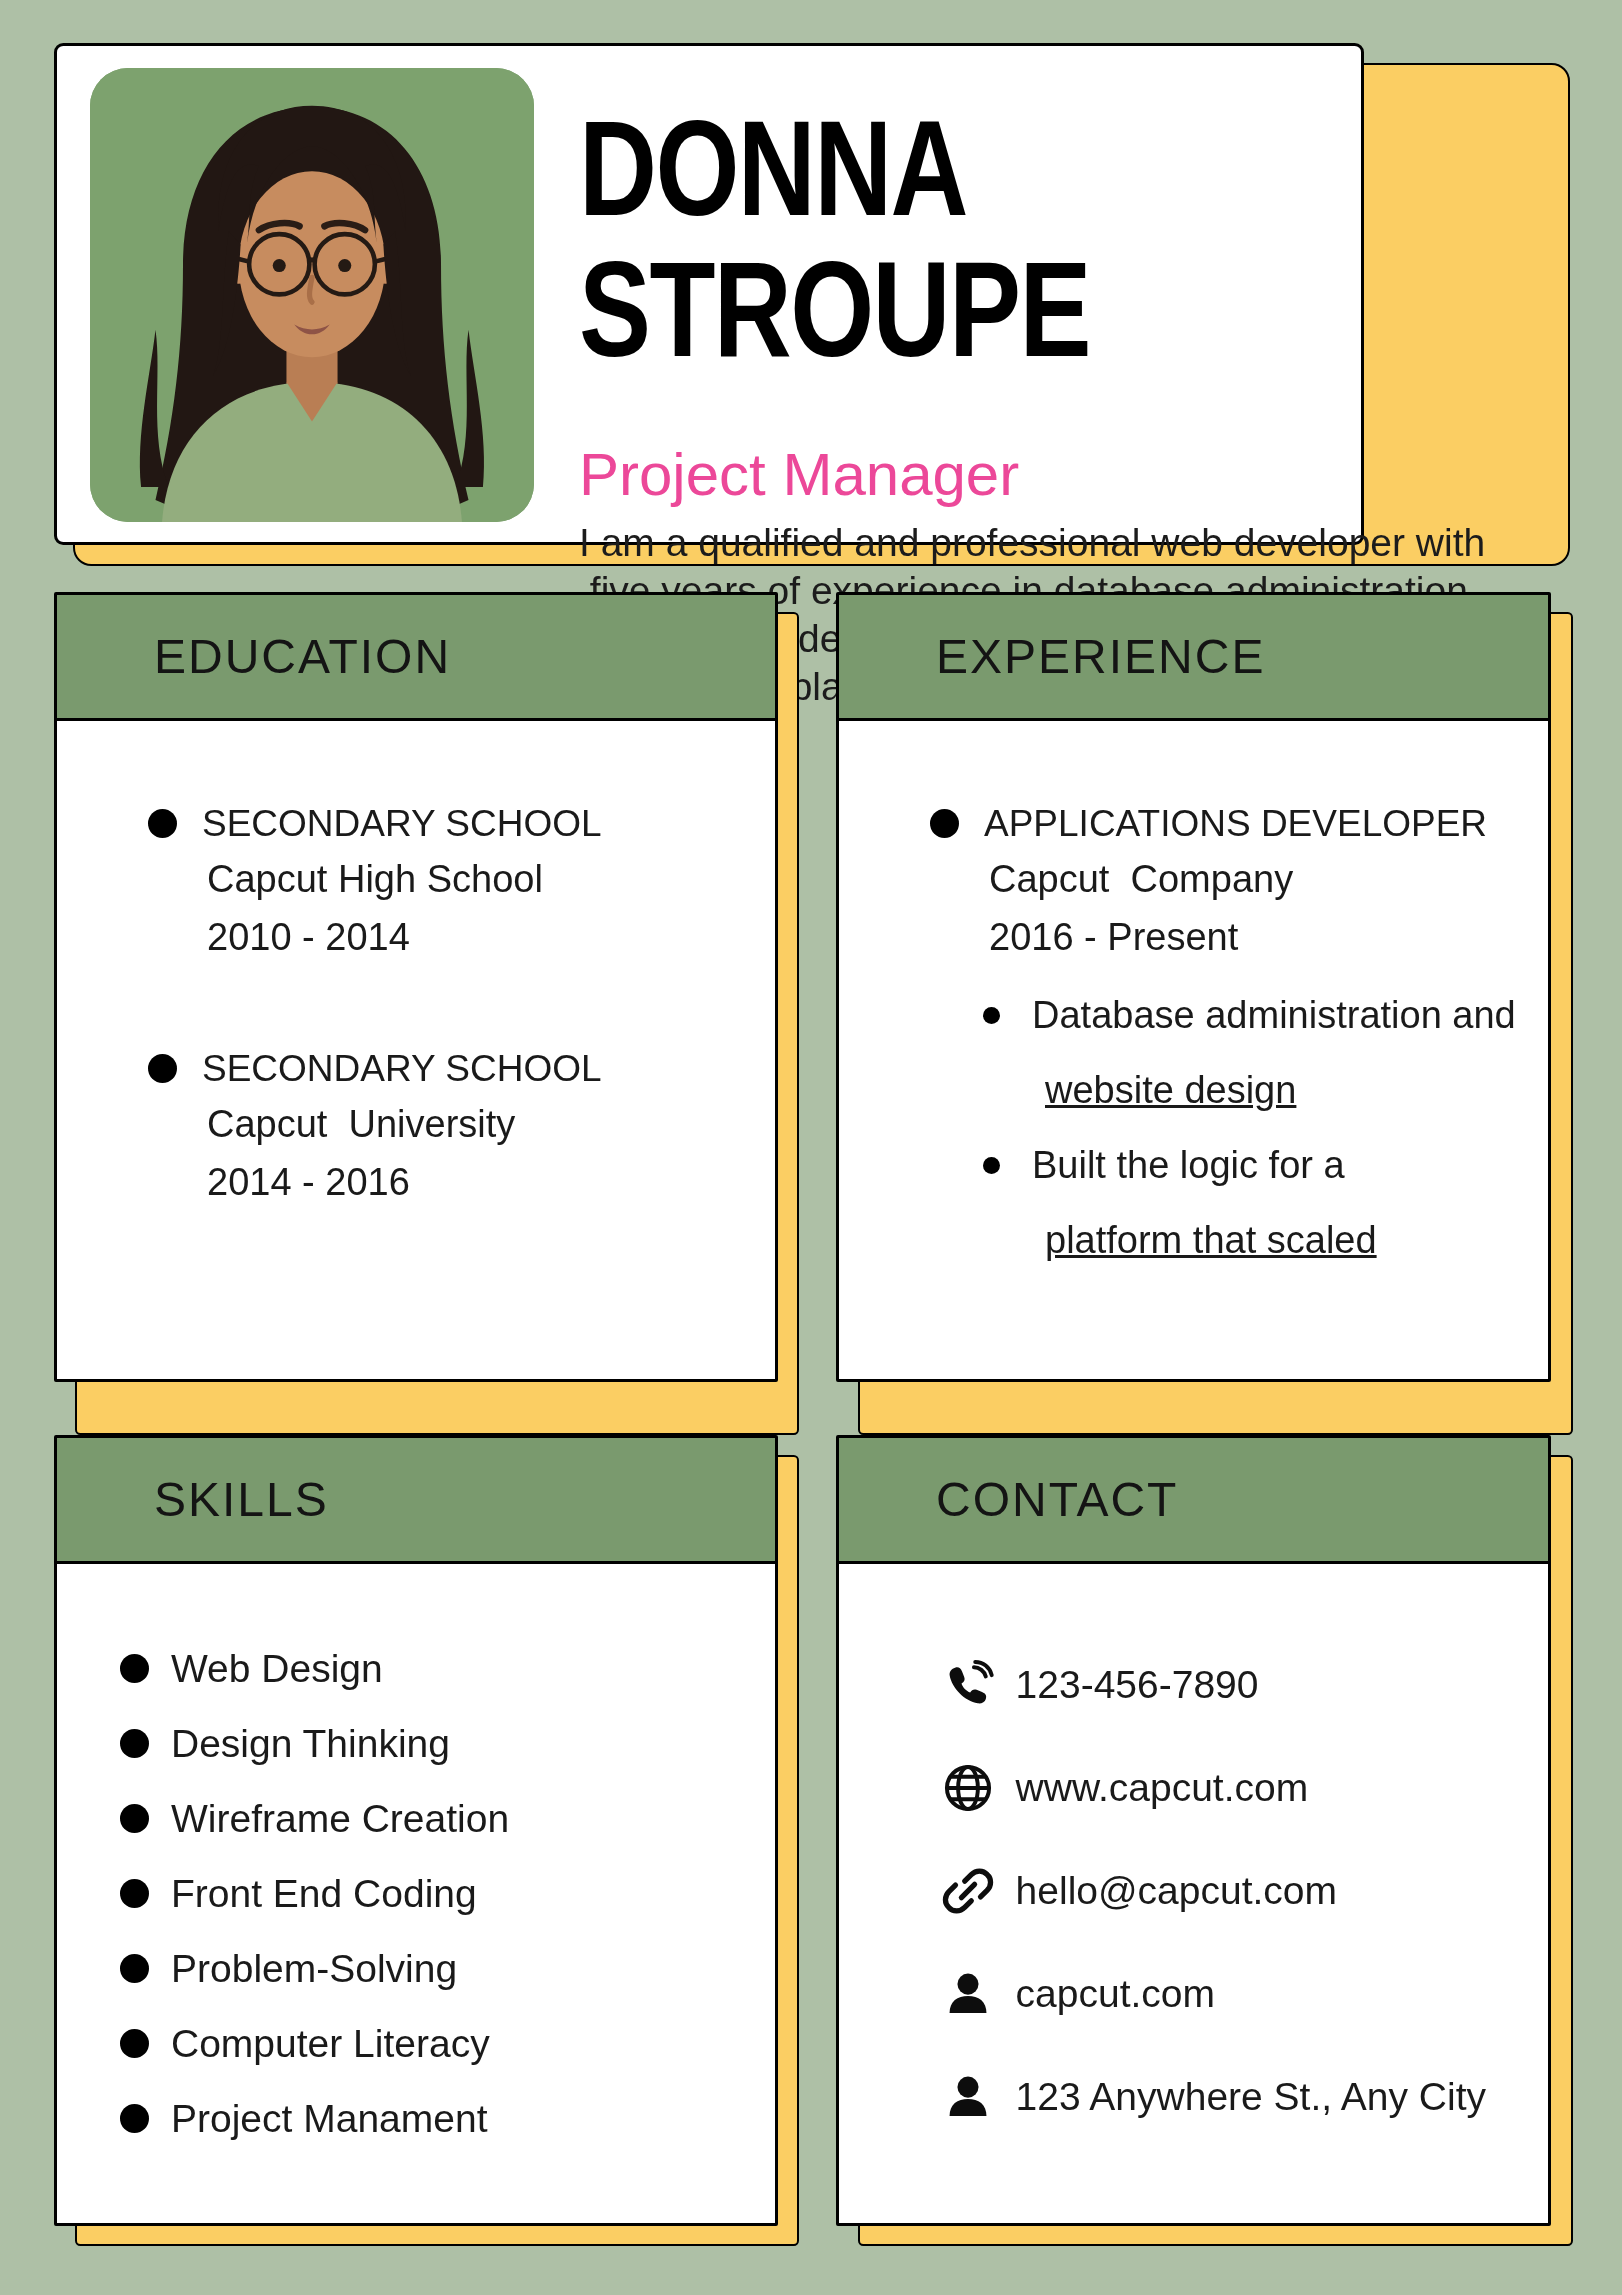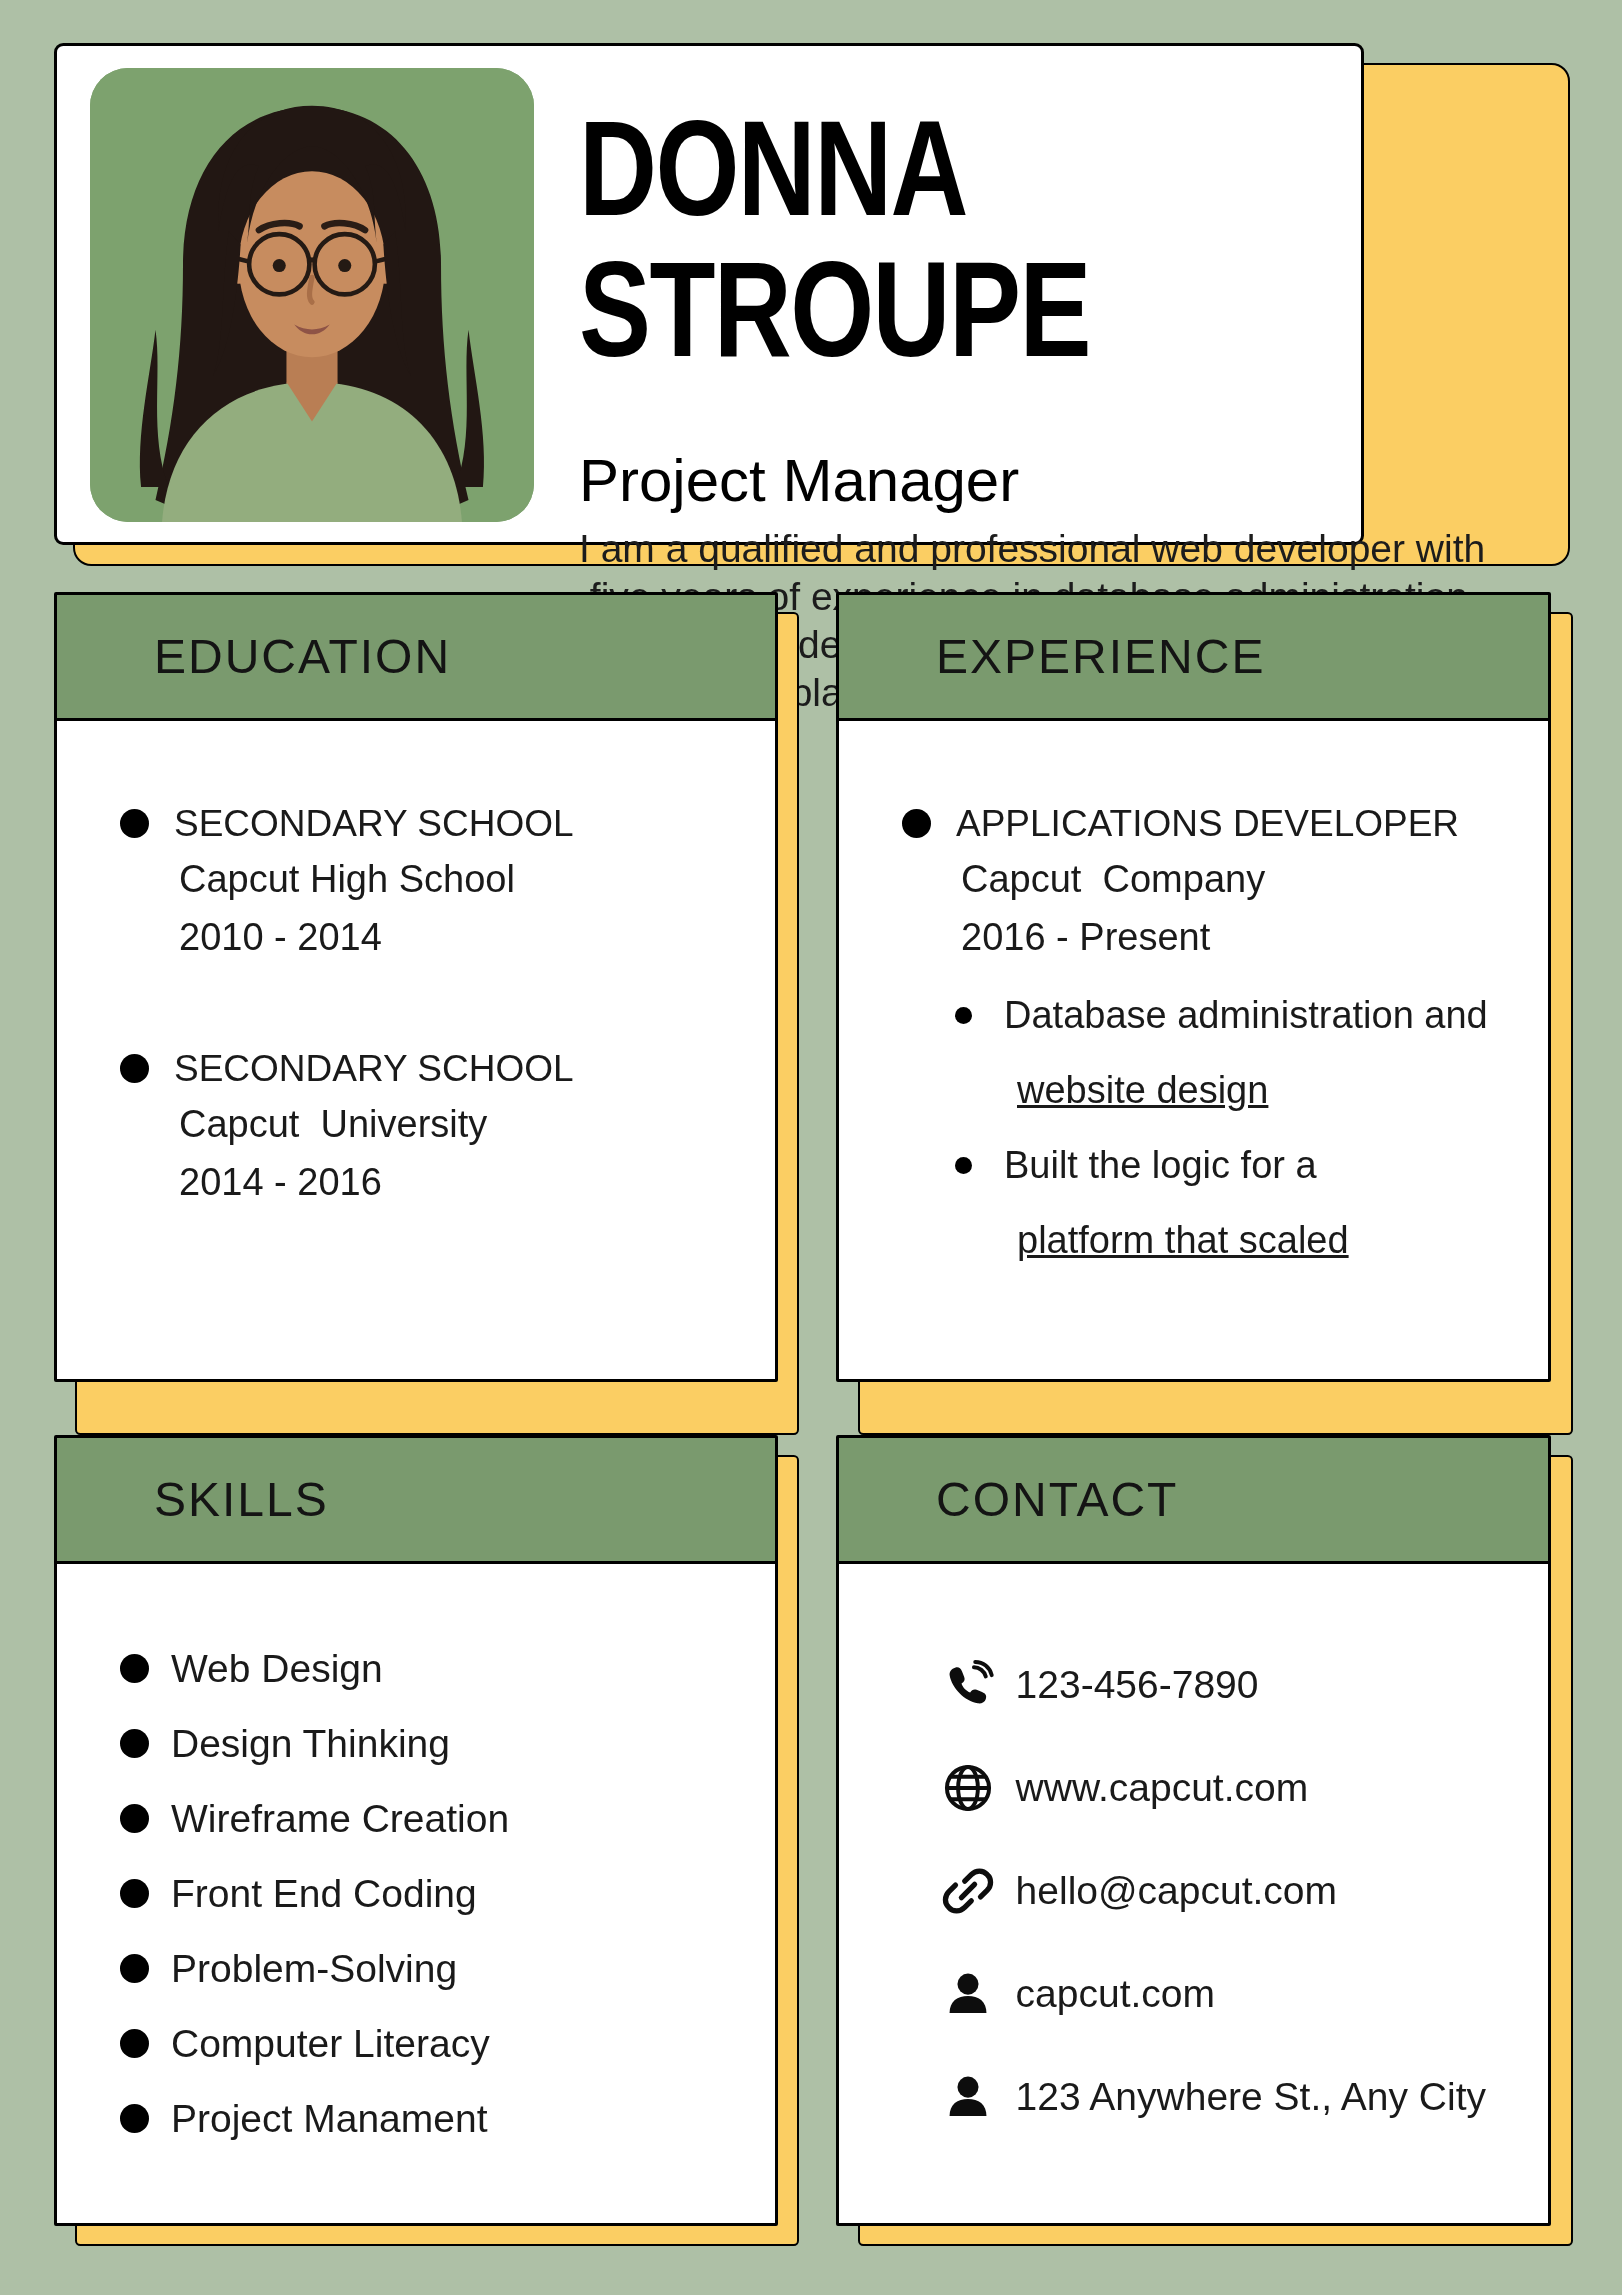--- a/index.html
+++ b/index.html
@@ -18,36 +18,36 @@
   
   .top-card{position:absolute;left:54px;top:43px;width:1310px;height:502px;background:#fff;
             border:3.3px solid #000;border-radius:9.2px;box-sizing:border-box;}
   .photo{position:absolute;left:33px;top:22px;width:444px;height:454px;border-radius:38px;
          overflow:hidden;background:#7da26e;}
   .photo svg{display:block;width:100%;height:100%;}
   .head-text{position:absolute;left:522px;top:52px;width:962px;}
   .name{line-height:141px;white-space:nowrap;}
   .name-inner{display:inline-block;font-size:135px;font-weight:bold;letter-spacing:-2px;
               transform:scaleX(0.80);transform-origin:0 60%;color:#000;}
-  .job-title{margin-top:20px;font-size:60px;line-height:75px;color:#000000;}
+  .job-title{margin-top:14px;font-size:60px;line-height:75px;color:#ec4899;}
   .summary{margin-top:6.5px;font-size:39px;line-height:48px;color:#1c1c1c;}
 
   
   .section{position:absolute;background:#fff;border:3.3px solid #000;box-sizing:border-box;border-radius:2px;}
   .section.edu{left:54px;top:592px;width:724px;height:790px;}
   .section.exp{left:836px;top:592px;width:715px;height:790px;}
   .section.skl{left:54px;top:1435px;width:724px;height:791px;}
   .section.con{left:836px;top:1435px;width:715px;height:791px;}
   .sec-header{height:126px;background:#7a9a6e;border-bottom:3.3px solid #000;display:flex;
               align-items:center;padding-left:97px;box-sizing:border-box;}
   .sec-header span{font-size:48px;letter-spacing:2px;color:#141414;}
   .sec-body{position:relative;}
 
   
-  .entries{padding-top:77px;}
+  .entries{padding-top:77px;padding-left:28px;}
   .entry{margin-bottom:77px;}
   .b-row{display:flex;align-items:flex-start;padding-left:63px;}
   .bdot{flex:0 0 auto;width:29px;height:29px;border-radius:50%;background:#000;margin-top:10.5px;margin-right:25px;}
   .entry-heading{font-size:37px;line-height:52px;}
   .entry-lines{padding-left:122px;font-size:38px;line-height:58px;}
 
   
   .details{margin-top:11.8px;}
   .d-row{position:relative;padding-left:165px;padding-right:26px;font-size:38px;line-height:75px;}
   .d-row .sdot{position:absolute;left:116px;top:29px;width:17px;height:17px;border-radius:50%;background:#000;}

